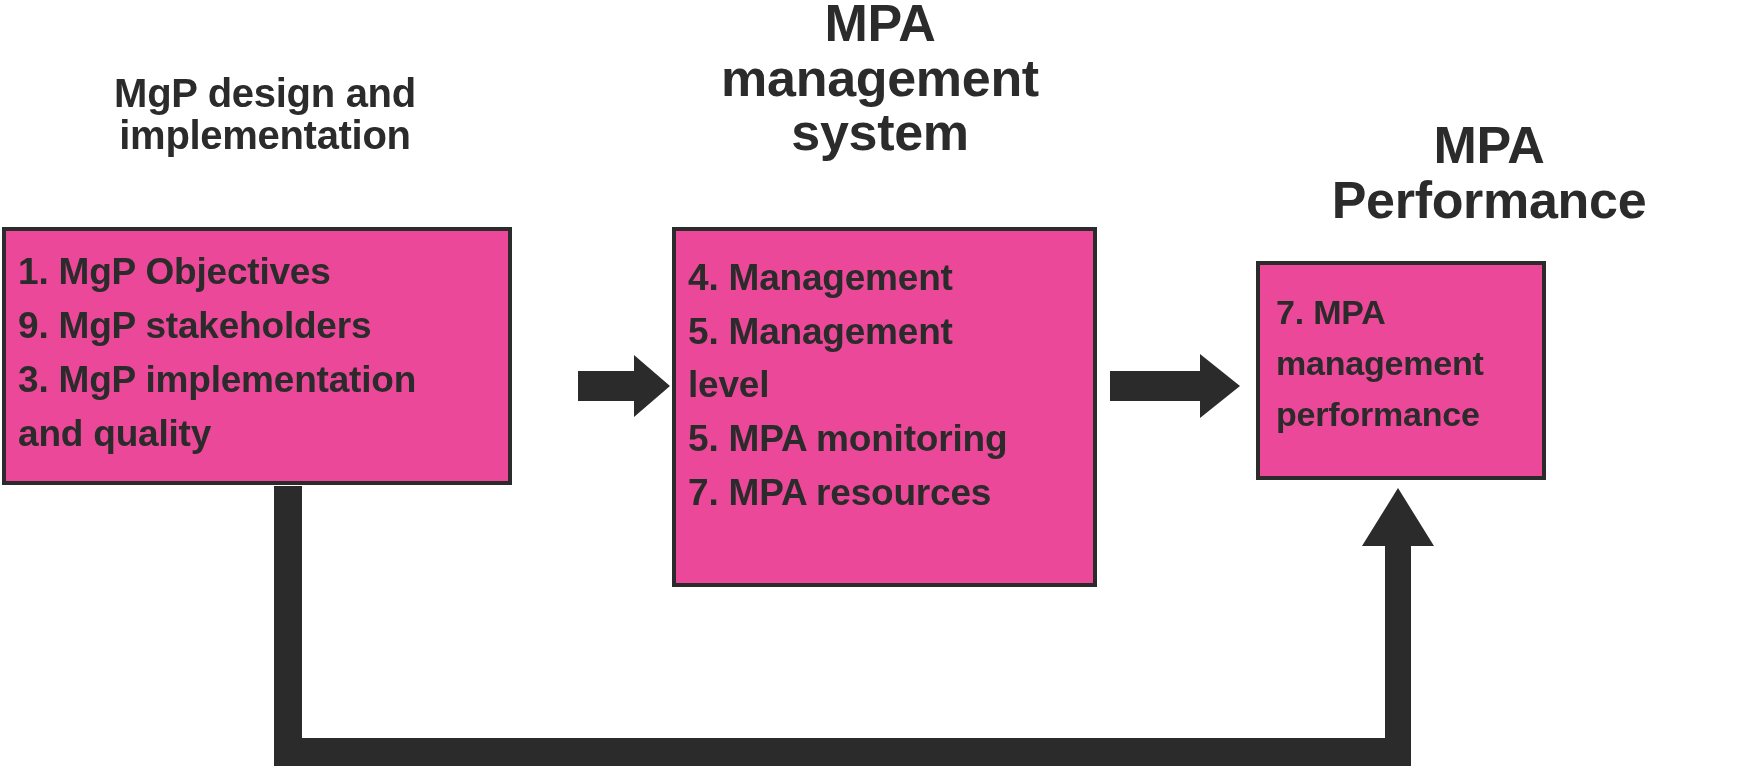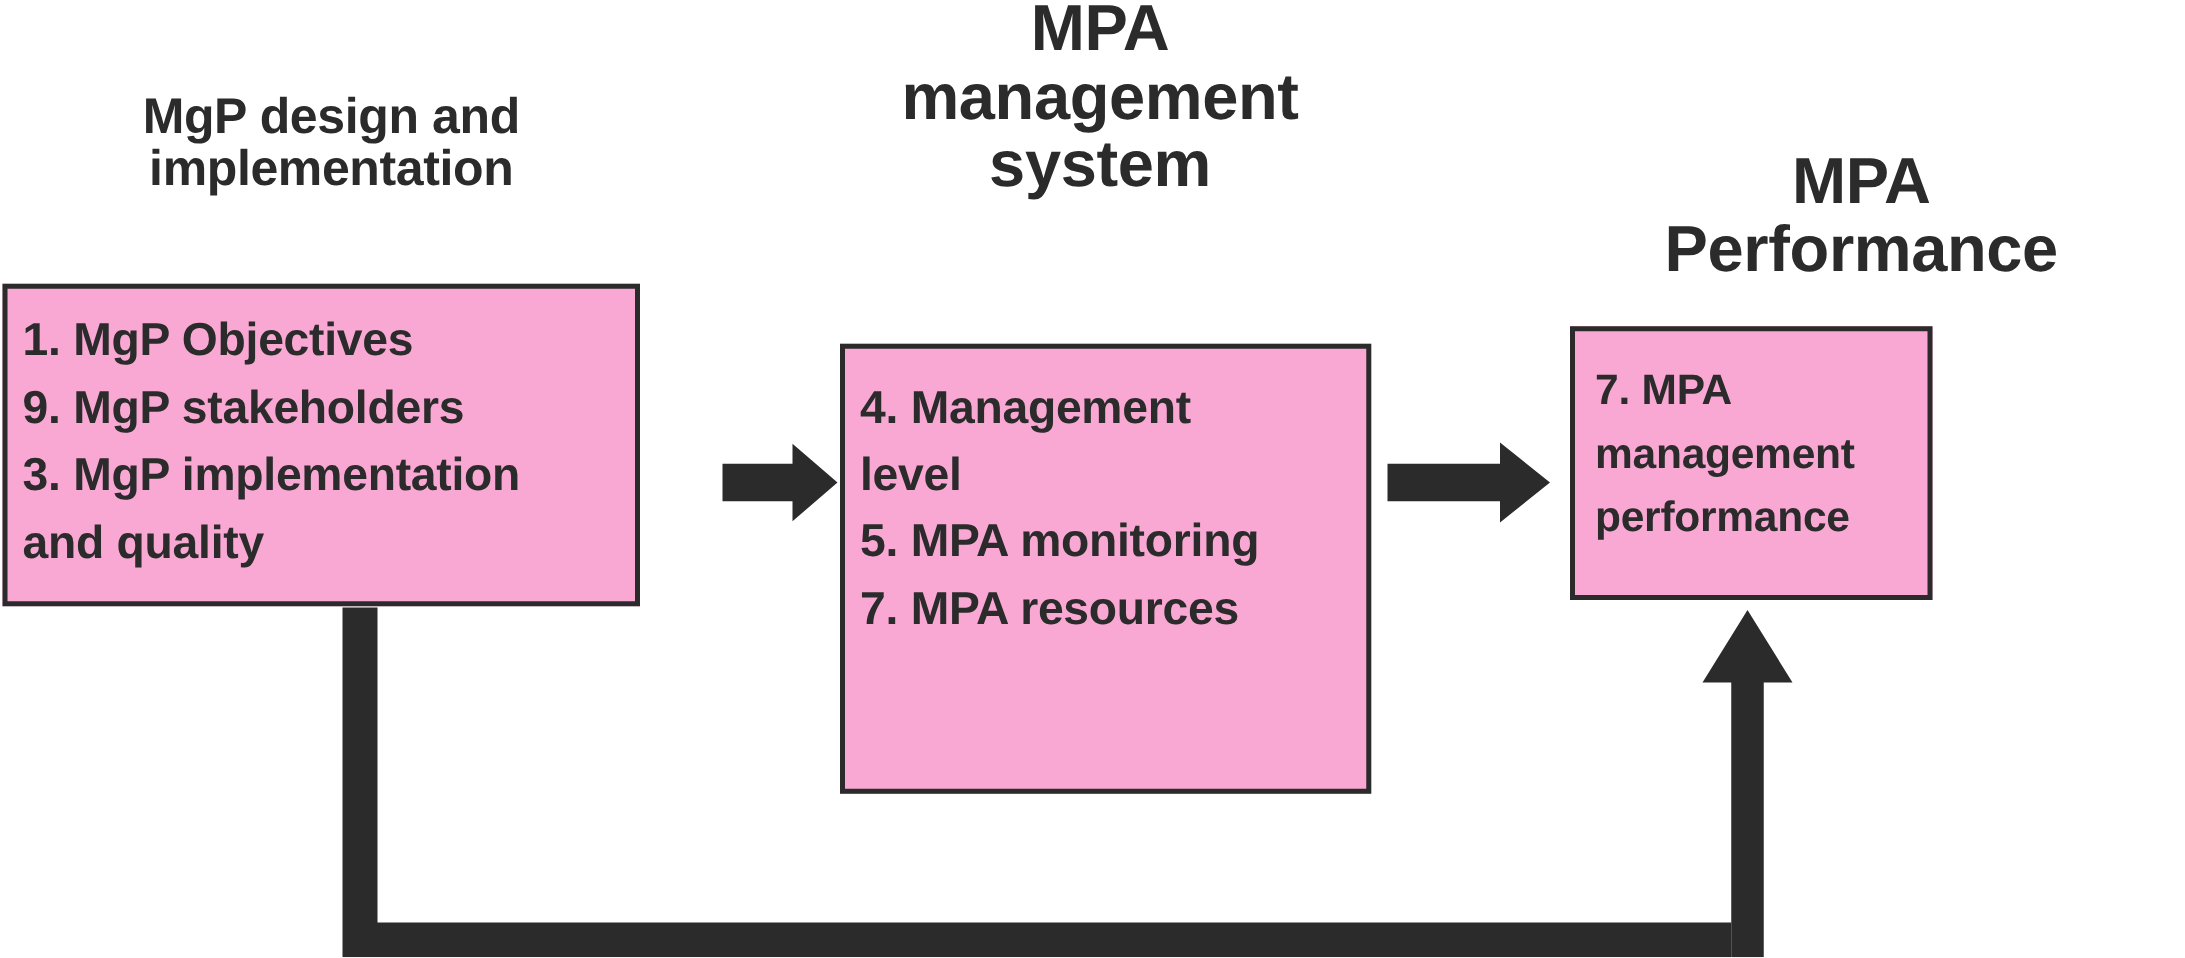--- a/index.html
+++ b/index.html
@@ -45,37 +45,36 @@
     left: 1230px;
     top: 118px;
     width: 518px;
     font-size: 52px;
   }
 
   
   .node-box {
     position: absolute;
     box-sizing: border-box;
-    background: #f9a8d4;
+    background: #ec4899;
     border: 4px solid #2b2b2b;
   }
   #box-design {
     left: 2px;
     top: 227px;
     width: 510px;
     height: 258px;
     padding: 14px 10px 6px 12px;
   }
   #box-mgmt-system {
     left: 672px;
     top: 227px;
     width: 425px;
     height: 360px;
     padding: 20px 10px 6px 12px;
-    margin-top: 48px;
   }
   #box-performance {
     left: 1256px;
     top: 261px;
     width: 290px;
     height: 219px;
     padding: 22px 10px 6px 16px;
   }
 
   .item-list {
@@ -131,20 +130,21 @@
       <li>1. MgP Objectives</li>
       <li>9. MgP stakeholders</li>
       <li>3. MgP implementation</li>
       <li>and quality</li>
     </ul>
   </div>
 
   <div class="node-box" id="box-mgmt-system">
     <ul class="item-list">
       <li> 4. Management</li>
+      <li> 5. Management</li>
       <li>level</li>
       <li>5. MPA monitoring</li>
       <li>7. MPA resources</li>
     </ul>
   </div>
 
   <div class="node-box" id="box-performance">
     <ul class="item-list">
       <li>7. MPA</li>
       <li>management</li>

